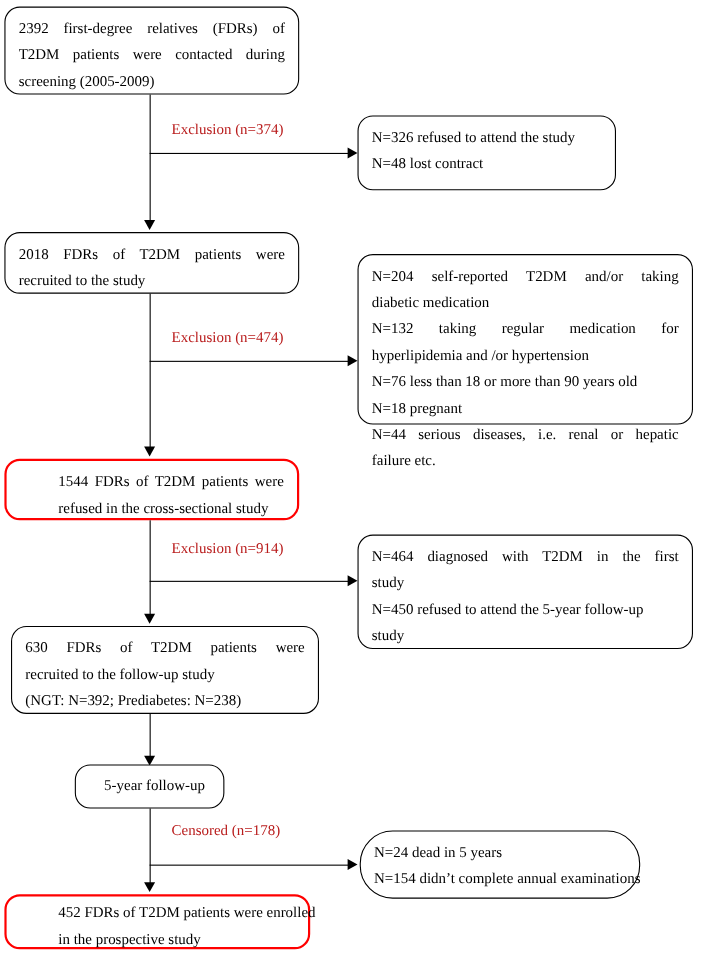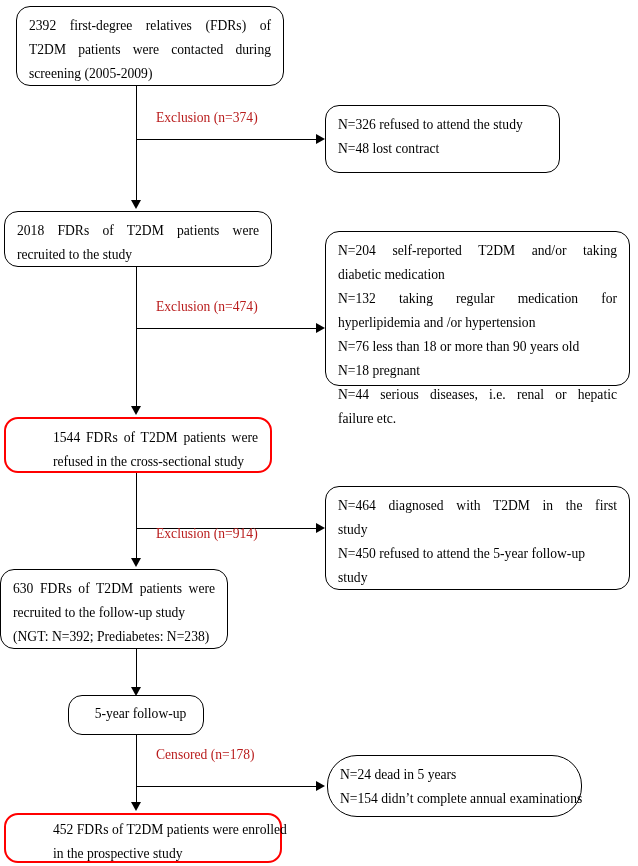--- a/index.html
+++ b/index.html
@@ -83,21 +83,21 @@
     font-size: 13.6px;
     color: #b91c1c;
     white-space: nowrap;
   }
 </style>
 </head>
 <body>
 
 <div id="page">
 
-  <div class="box" style="left:16px; top:6px; width:268px; height:80px;">
+  <div class="box" style="left:4px; top:6px; width:268px; height:80px;">
     <span class="line j">2392 first-degree relatives (FDRs) of</span>
     <span class="line j">T2DM patients were contacted during</span>
     <span class="line last">screening (2005-2009)</span>
   </div>
 
   <div class="vline" style="left:136px; top:86px; height:116px;"></div>
   <div class="arrow-down" style="left:130.5px; top:200px;"></div>
 
   <div class="hline" style="left:136px; top:139px; width:181px;"></div>
   <div class="arrow-right" style="left:316px; top:133.5px;"></div>
@@ -134,30 +134,30 @@
   <div class="box red" style="left:4px; top:417px; width:268px; height:56px;">
     <span class="line j">1544 FDRs of T2DM patients were</span>
     <span class="line last">refused in the cross-sectional study</span>
   </div>
 
   <div class="vline" style="left:136px; top:473px; height:87px;"></div>
   <div class="arrow-down" style="left:130.5px; top:558px;"></div>
 
   <div class="hline" style="left:136px; top:528px; width:181px;"></div>
   <div class="arrow-right" style="left:316px; top:522.5px;"></div>
-  <div class="edge-label" style="left:156px; top:526px;">Exclusion (n=914)</div>
+  <div class="edge-label" style="left:156px; top:491px;">Exclusion (n=914)</div>
 
   <div class="box" style="left:325px; top:486px; width:305px; height:104px;">
     <span class="line j">N=464 diagnosed with T2DM in the first</span>
     <span class="line last">study</span>
     <span class="line last">N=450 refused to attend the 5-year follow-up</span>
     <span class="line last">study</span>
   </div>
 
-  <div class="box" style="left:0; top:569px; width:228px; height:80px;">
+  <div class="box" style="left:10px; top:569px; width:280px; height:80px;">
     <span class="line j">630 FDRs of T2DM patients were</span>
     <span class="line last">recruited to the follow-up study</span>
     <span class="line last">(NGT: N=392; Prediabetes: N=238)</span>
   </div>
 
   <div class="vline" style="left:136px; top:649px; height:40px;"></div>
   <div class="arrow-down" style="left:130.5px; top:687px;"></div>
 
   <div class="box center" style="left:68px; top:695px; width:136px; height:40px; padding-top:6px;padding-left:21px;">
     <span class="line">5-year follow-up</span>

